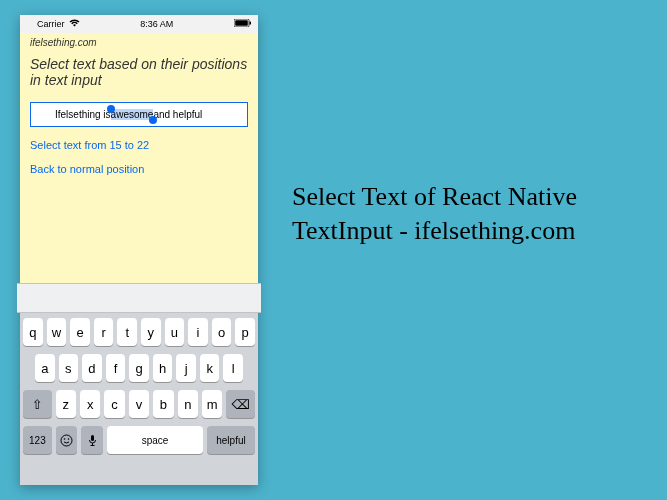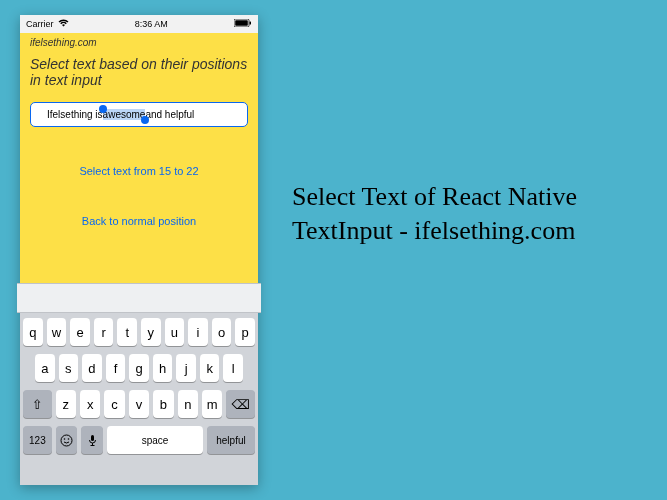--- a/index.html
+++ b/index.html
@@ -25,45 +25,45 @@
   .status-bar {
     height: 18px;
     display: flex;
     align-items: center;
     justify-content: space-between;
     padding: 0 6px;
     font-size: 9px;
     font-weight: 500;
     color: #000;
   }
-  .status-left { display: flex; align-items: center; gap: 4px; }
+  .status-left { display: flex; align-items: center; gap: 4px; margin-left: 11px; }
   .content {
     flex: 1;
     padding: 4px 10px 0 10px;
     display: flex;
     flex-direction: column;
-    background: #fde047;
+    background: #fef9c3;
   }
   .site-label {
     font-size: 10px;
     font-style: italic;
     color: #333;
     margin-bottom: 8px;
   }
   .instruction {
     font-size: 14px;
     font-style: italic;
     color: #333;
     margin-bottom: 14px;
   }
   .text-input {
     border: 1.5px solid #0967f0;
-    border-radius: 5px;
+    border-radius: 0;
     background: #fff;
-    padding: 6px 16px;
+    padding: 6px 24px;
     font-size: 10px;
     color: #000;
     position: relative;
     display: flex;
     align-items: center;
   }
   .sel-lolli {
     position: absolute;
     width: 8px;
     height: 8px;
@@ -72,22 +72,22 @@
   }
   .sel-lolli.top { top: -4px; }
   .sel-lolli.bot { bottom: -4px; }
   .sel-highlight {
     background: #bcd6f7;
     padding: 0;
   }
   .link-btn {
     color: #0967f0;
     font-size: 11px;
-    text-align: center;
-    margin-top: 38px;
+    text-align: left;
+    margin-top: 12px;
     cursor: pointer;
   }
   .keyboard {
     background: #d1d4d9;
     padding: 5px 3px 3px 3px;
     height: 172px;
     display: flex;
     flex-direction: column;
     gap: 8px;
   }

